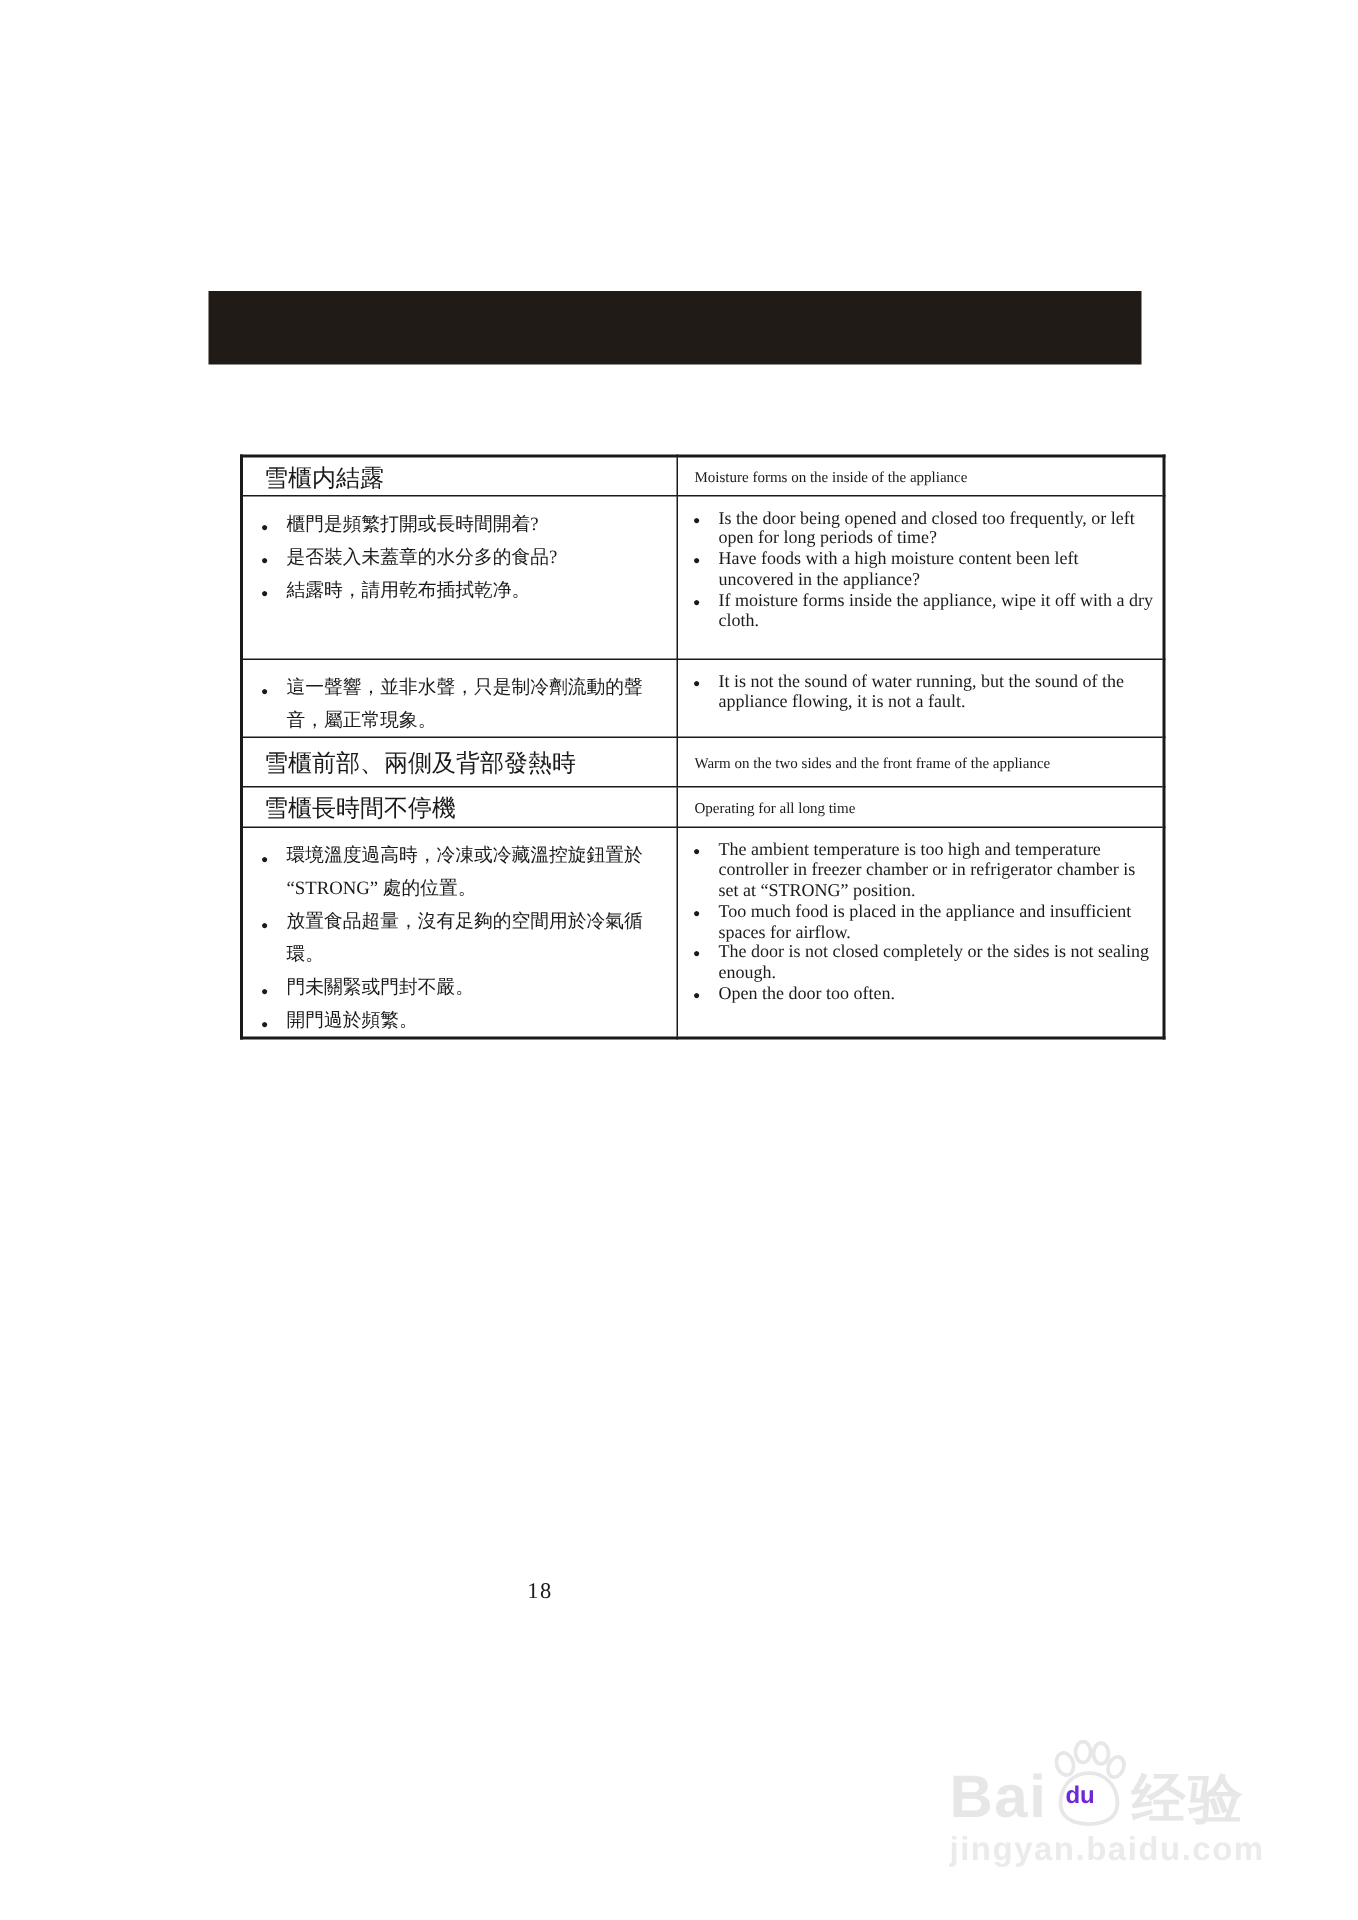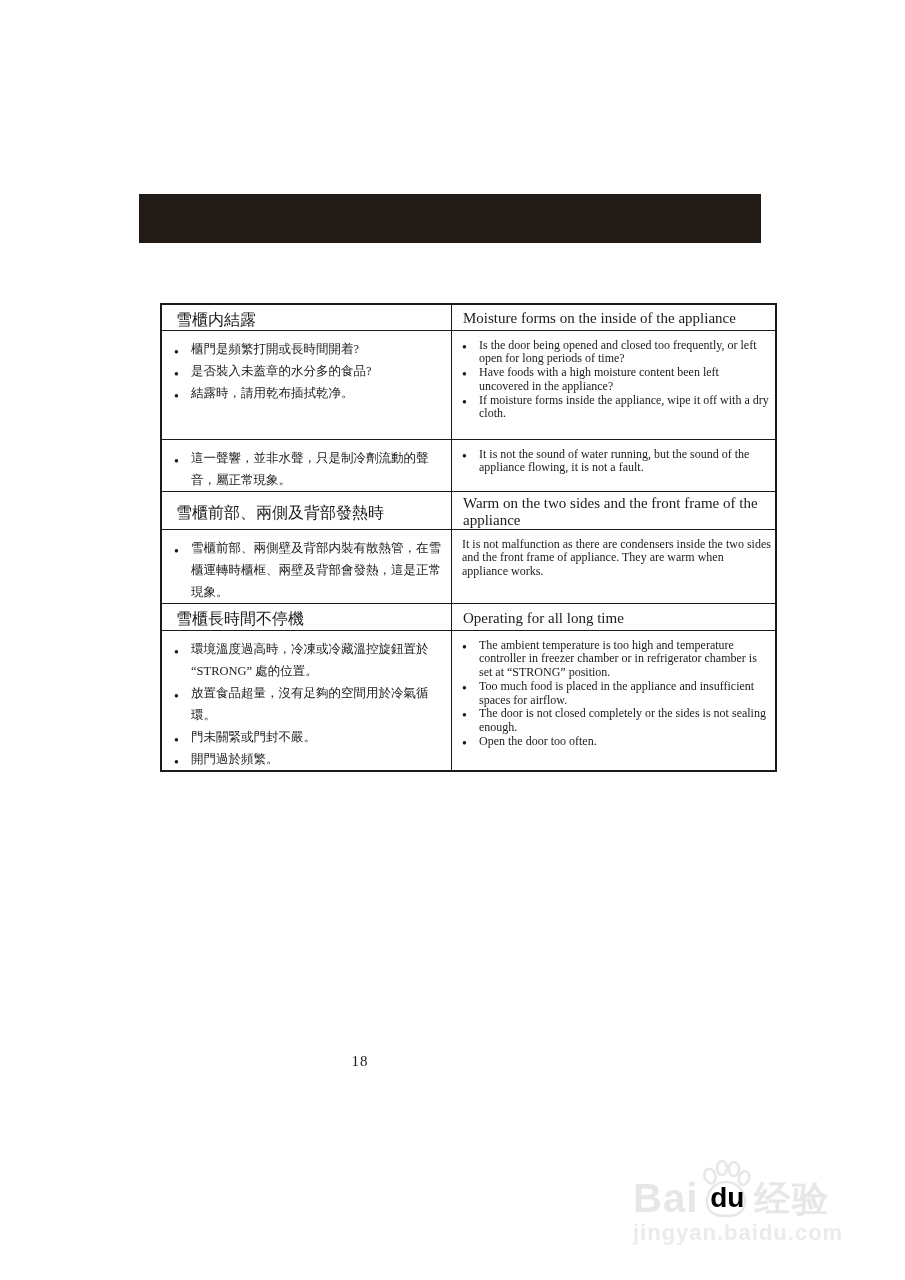--- a/index.html
+++ b/index.html
@@ -25,21 +25,21 @@
   }
   .col-zh{width:271px;}
   .col-en{width:308px;}
   tr.h26{height:26px;padding-left:28px;} tr.h109{height:109px;} tr.h27{height:27px;}
   tr.h38{height:38px;padding-left:16px;} tr.h33{height:33px;} tr.h57{height:57px;}
   tr.h139{height:139px;}
   td.hdr-zh{
     font-size:16px;line-height:17px;padding:4px 4px 0 14px;vertical-align:middle;
   }
   td.hdr-en{
-    font-size:15px;line-height:17px;padding:3px 4px 0 11px;vertical-align:middle;
+    font-size:10px;line-height:17px;padding:3px 4px 0 11px;vertical-align:middle;
   }
   td.body-zh{padding:7px 5px 0 12px;font-size:12.5px;}
   td.body-en{padding:8px 4px 0 10px;font-size:12px;}
   ul.blist{list-style:none;margin:0;padding:0;}
   ul.blist li{position:relative;padding-left:17px;}
   ul.blist li::before{
     content:"\25CF";position:absolute;left:0;font-size:8px;
   }
   .body-zh ul.blist li{line-height:22px;}
   .body-zh ul.blist li::before{top:3px;}
@@ -55,22 +55,22 @@
   .watermark{
     position:absolute;left:633px;top:1160px;width:235px;
     color:#e7e7e7;font-family:"Liberation Sans","DejaVu Sans",sans-serif;
     font-weight:bold;user-select:none;
   }
   .wm-top{display:flex;align-items:flex-end;}
   .wm-bai{font-size:40px;line-height:40px;letter-spacing:1px;}
   .wm-paw{position:relative;width:52px;height:58px;margin:0 2px;}
   .wm-paw svg{position:absolute;left:0;top:0;}
   .wm-du{
-    position:absolute;left:10px;top:26px;font-size:28px;line-height:24px;
-    color:#000000;
+    position:absolute;left:10px;top:26px;font-size:16px;line-height:24px;
+    color:#6d28d9;
   }
   .wm-suffix{font-size:36px;line-height:38px;letter-spacing:2px;}
   .wm-url{font-size:22px;line-height:24px;margin-top:3px;letter-spacing:1px;color:#ebebeb;}
 </style>
 </head>
 <body>
 
 <div class="header-bar"></div>
 
 <table class="tbl">
@@ -107,30 +107,20 @@
       <ul class="blist">
         <li>It is not the sound of water running, but the sound of the appliance flowing, it is not a fault.</li>
       </ul>
     </td>
   </tr>
 
   <tr class="h33">
     <td class="col-zh hdr-zh">雪櫃前部、兩側及背部發熱時</td>
     <td class="col-en hdr-en">Warm on the two sides and the front frame of the appliance</td>
   </tr>
-  <tr class="h57">
-    <td class="col-zh body-zh">
-      <ul class="blist">
-        <li>雪櫃前部、兩側壁及背部内裝有散熱管，在雪櫃運轉時櫃框、兩壁及背部會發熱，這是正常現象。</li>
-      </ul>
-    </td>
-    <td class="col-en body-en">
-      <div class="plain-en">It is not malfunction as there are condensers inside the two sides and the front frame of appliance. They are warm when appliance works.</div>
-    </td>
-  </tr>
 
   <tr class="h27">
     <td class="col-zh hdr-zh">雪櫃長時間不停機</td>
     <td class="col-en hdr-en">Operating for all long time</td>
   </tr>
   <tr class="h139">
     <td class="col-zh body-zh">
       <ul class="blist">
         <li>環境溫度過高時，冷凍或冷藏溫控旋鈕置於 “STRONG” 處的位置。</li>
         <li>放置食品超量，沒有足夠的空間用於冷氣循環。</li>

